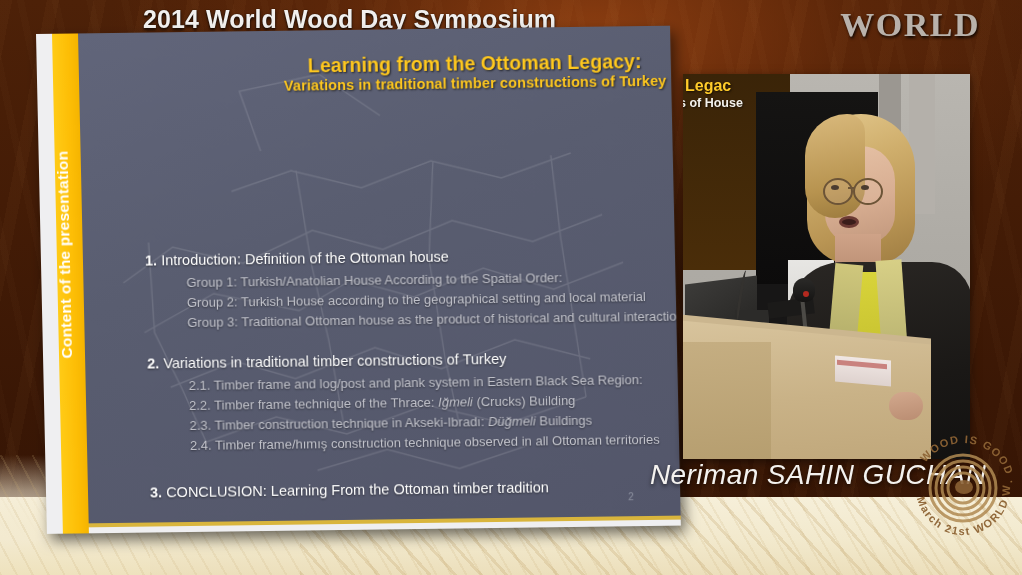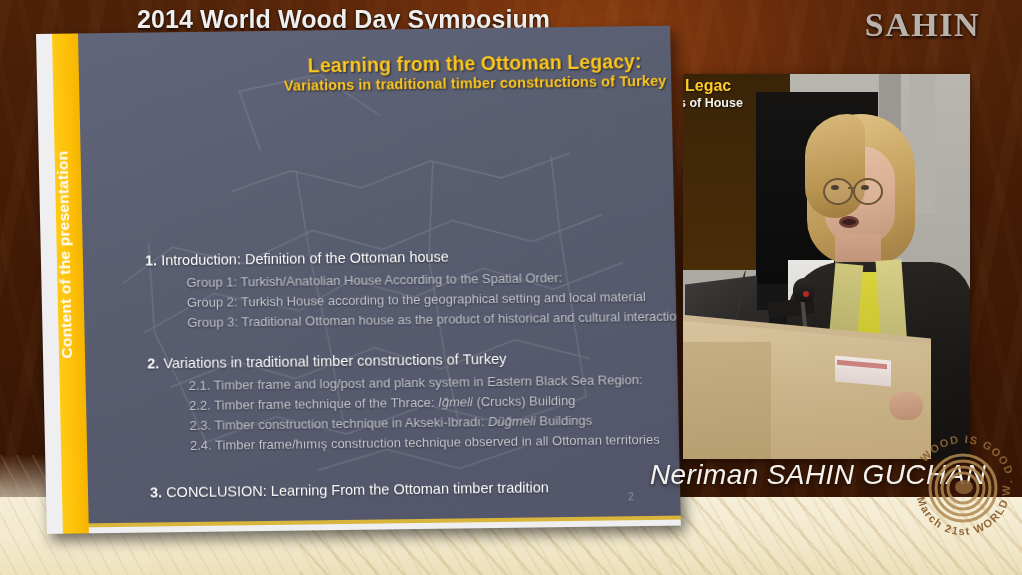--- a/index.html
+++ b/index.html
@@ -25,21 +25,21 @@
   }
   .rays2{
     position:absolute;left:0;top:0;width:1022px;height:575px;opacity:.25;
     background:repeating-linear-gradient(78deg,
       rgba(255,190,120,.08) 0px, rgba(255,190,120,.08) 7px,
       rgba(0,0,0,0) 7px, rgba(0,0,0,0) 34px);
   }
 
   
   .hdr-title{
-    position:absolute;left:137px;top:5px;
+    position:absolute;left:143px;top:5px;
     font-size:25px;font-weight:bold;letter-spacing:.1px;
     color:#f2f0ee;
     text-shadow:0 2px 3px rgba(0,0,0,.75), 0 0 1px rgba(0,0,0,.9);
     white-space:nowrap;
   }
   .iwcs{
     position:absolute;right:42px;top:6px;
     font-family:"Liberation Serif", serif;
     font-size:34px;font-weight:bold;letter-spacing:1.5px;
     color:#b9b2ab;
@@ -237,21 +237,21 @@
   <div class="rays"></div>
   <div class="rays2"></div>
 
   <div class="cream"></div>
   <div class="cream-stripes"></div>
   <div class="cream-stripes2"></div>
   <div class="cream-left"></div>
   <div class="cream-left-stripes"></div>
 
   <div class="hdr-title">2014 World Wood Day Symposium</div>
-  <div class="iwcs">SAHIN</div>
+  <div class="iwcs">WORLD</div>
 
   <div class="slide-wrap">
     <div class="slide-white"></div>
     <div class="slide-yellow"></div>
     <div class="slide-bottom-rule"></div>
 
     <div class="slide-body">
 
       <div class="map-wm">
         <svg width="592" height="490" viewBox="0 0 592 490">

